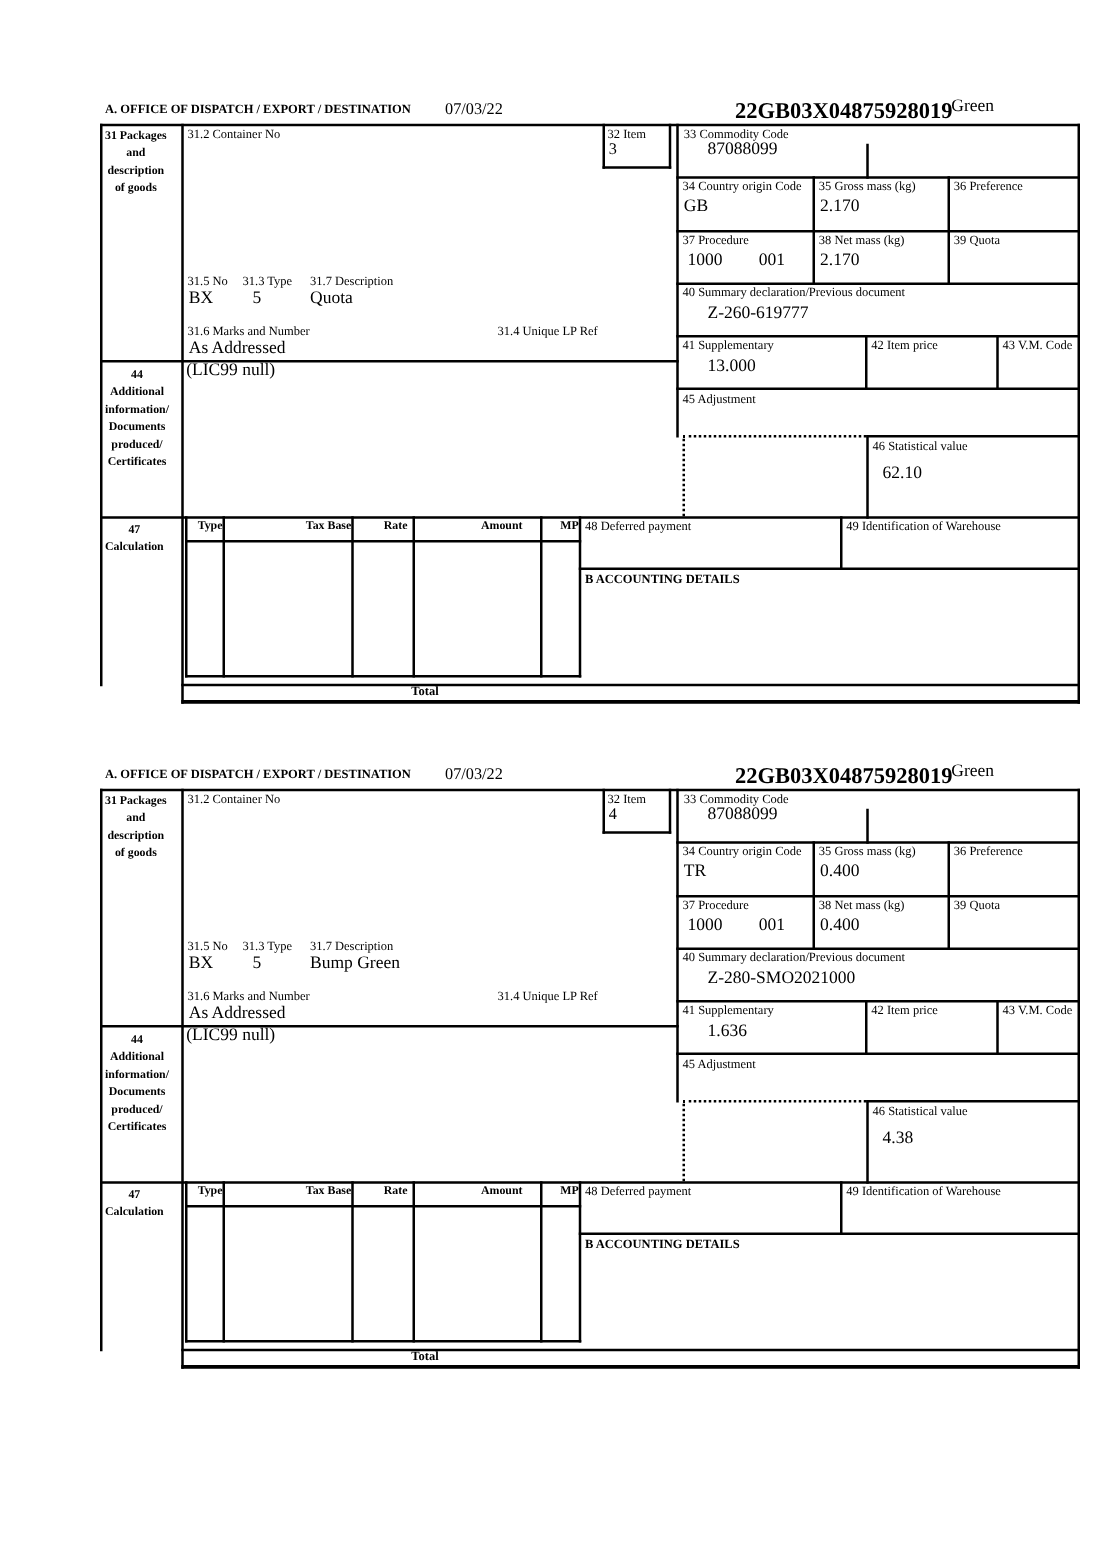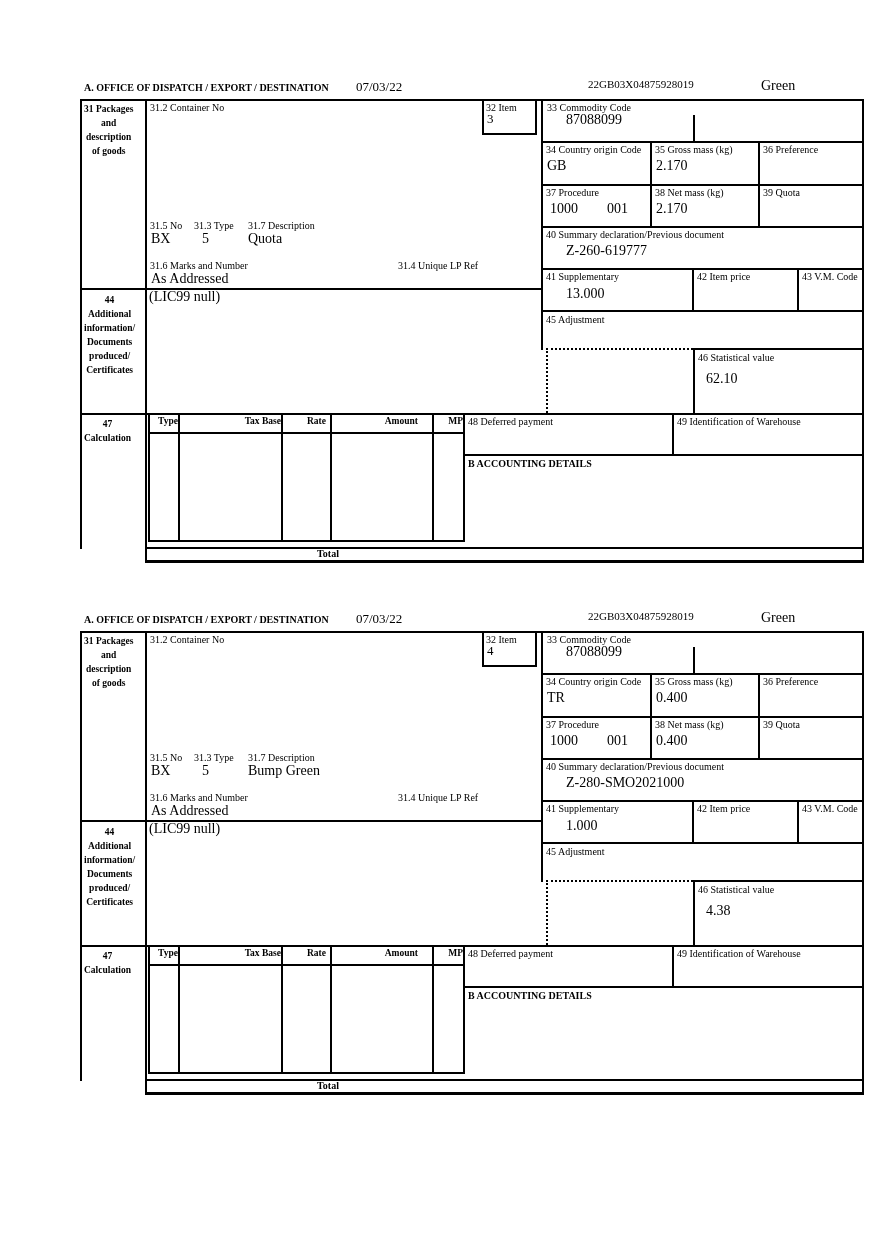--- a/index.html
+++ b/index.html
@@ -10,27 +10,27 @@
   .hl{position:absolute;height:2px;background:#000;}
   .vl{position:absolute;width:2px;background:#000;}
   .hl-dot{position:absolute;height:0;border-top:2px dotted #000;}
   .vl-dot{position:absolute;width:0;border-left:2px dotted #000;}
   .lbl{position:absolute;font-size:10px;font-weight:normal;white-space:nowrap;line-height:11px;}
   .val{position:absolute;font-size:14px;font-weight:normal;white-space:nowrap;line-height:15px;}
   .stack{position:absolute;font-size:9.5px;font-weight:bold;line-height:14px;white-space:nowrap;}
   .stack span{display:block;text-align:center;}
   .hdr-office{position:absolute;left:4px;top:1px;font-size:10px;font-weight:bold;white-space:nowrap;}
   .hdr-date{position:absolute;left:276px;top:-2px;font-size:13px;white-space:nowrap;}
-  .hdr-mrn{position:absolute;left:508px;top:-3px;font-size:11px;white-space:nowrap;}
+  .hdr-mrn{position:absolute;left:508px;top:-3px;font-size:18px;white-space:nowrap;font-weight:bold;}
   .hdr-routing{position:absolute;left:681px;top:-3px;font-size:14px;white-space:nowrap;}
   .th{position:absolute;top:335px;font-size:9.5px;font-weight:bold;}
   .tc{text-align:right;}
   .tr{text-align:right;}
   .total-lbl{position:absolute;left:68px;top:467px;width:360px;text-align:center;
-             font-size:10px;font-weight:bold;}
+             font-size:10px;font-weight:bold;padding-left:12px;}
   .acct{position:absolute;left:388px;top:377px;font-size:10px;font-weight:bold;}
 </style>
 </head>
 <body>
 
 <div class="page">
   <div class="form-slot" id="slot-0" style="top:81px">
   <div class="sec">
 
     <span class="hdr-office">A.  OFFICE OF DISPATCH / EXPORT / DESTINATION</span>
@@ -240,21 +240,21 @@
     <span class="total-lbl">Total</span>
 
     <span class="val" style="left:407px;top:30px;font-size:13px">4</span>
     <span class="val" style="left:486px;top:31px">87088099</span>
     <span class="val" style="left:467px;top:77px">TR</span>
     <span class="val" style="left:576px;top:77px">0.400</span>
     <span class="val" style="left:470px;top:120px">1000</span>
     <span class="val" style="left:527px;top:120px">001</span>
     <span class="val" style="left:576px;top:120px">0.400</span>
     <span class="val" style="left:486px;top:162px">Z-280-SMO2021000</span>
-    <span class="val" style="left:486px;top:205px">1.000</span>
+    <span class="val" style="left:486px;top:205px">1.636</span>
     <span class="val" style="left:626px;top:290px">4.38</span>
     <span class="val" style="left:71px;top:150px">BX</span>
     <span class="val" style="left:122px;top:150px">5</span>
     <span class="val" style="left:168px;top:150px">Bump Green</span>
     <span class="val" style="left:71px;top:190px">As Addressed</span>
     <span class="val" style="left:69px;top:208px">(LIC99 null)</span>
   </div>
 </div>
 </div>
 

